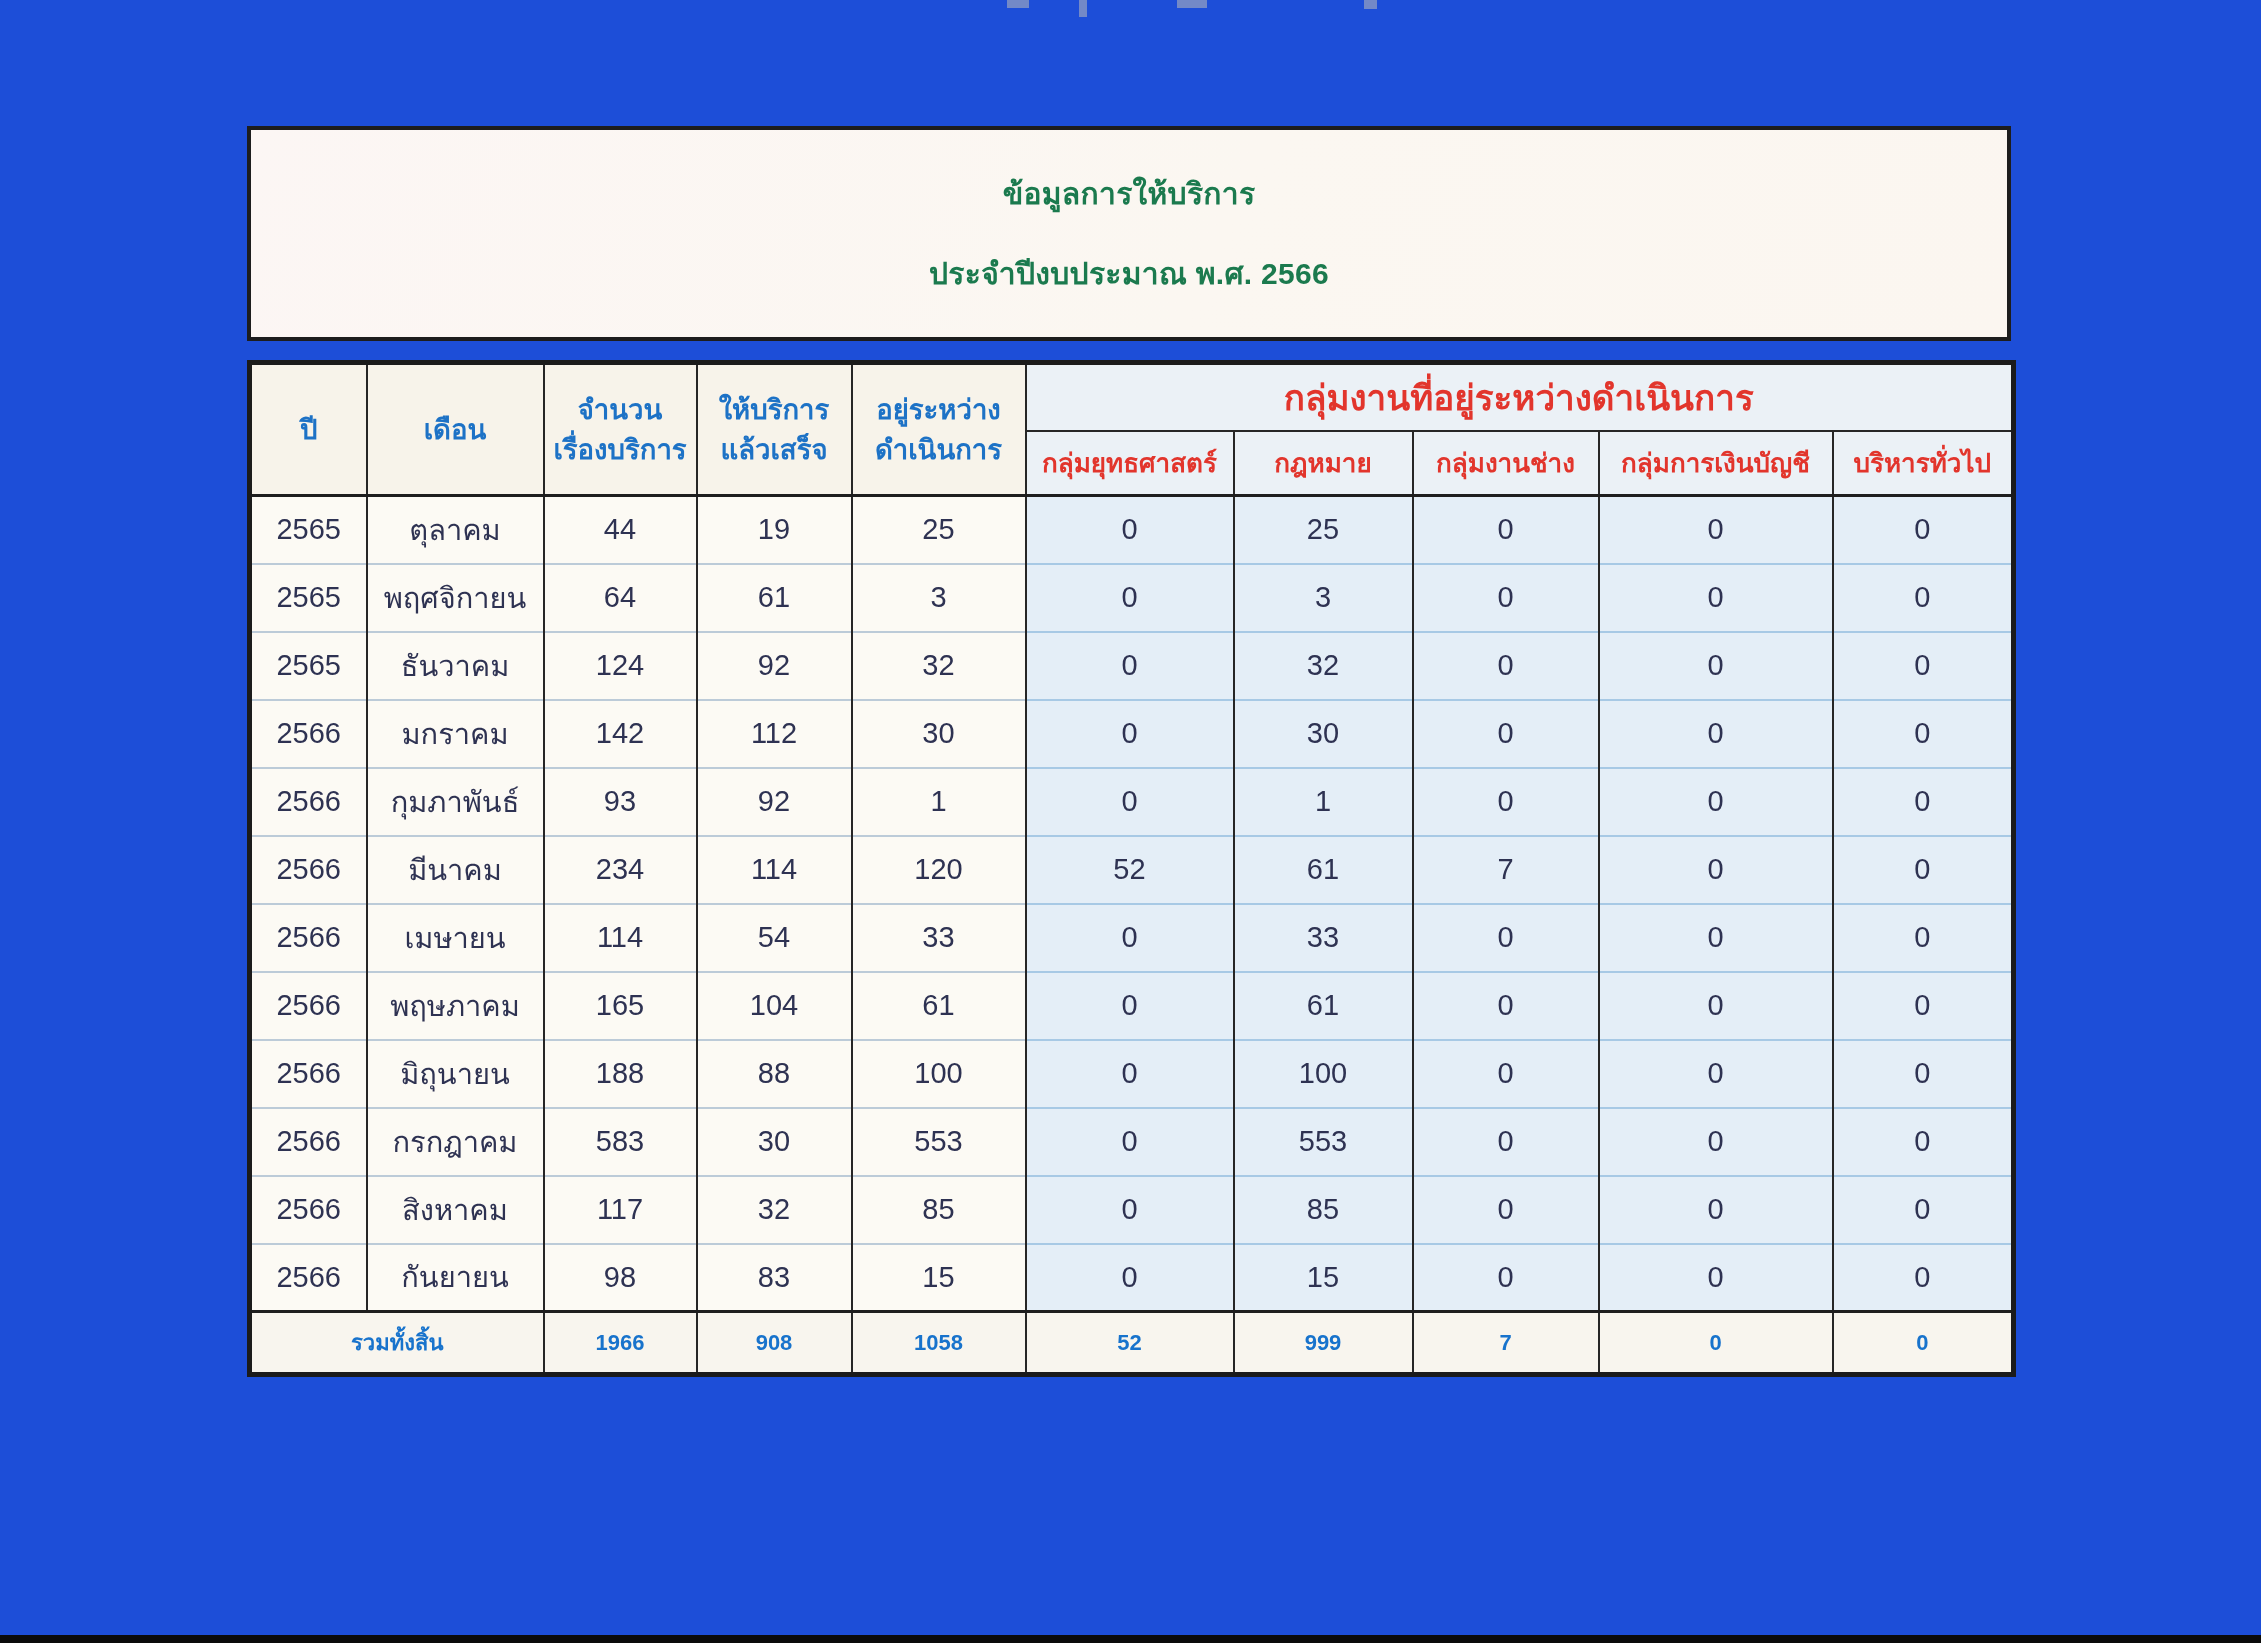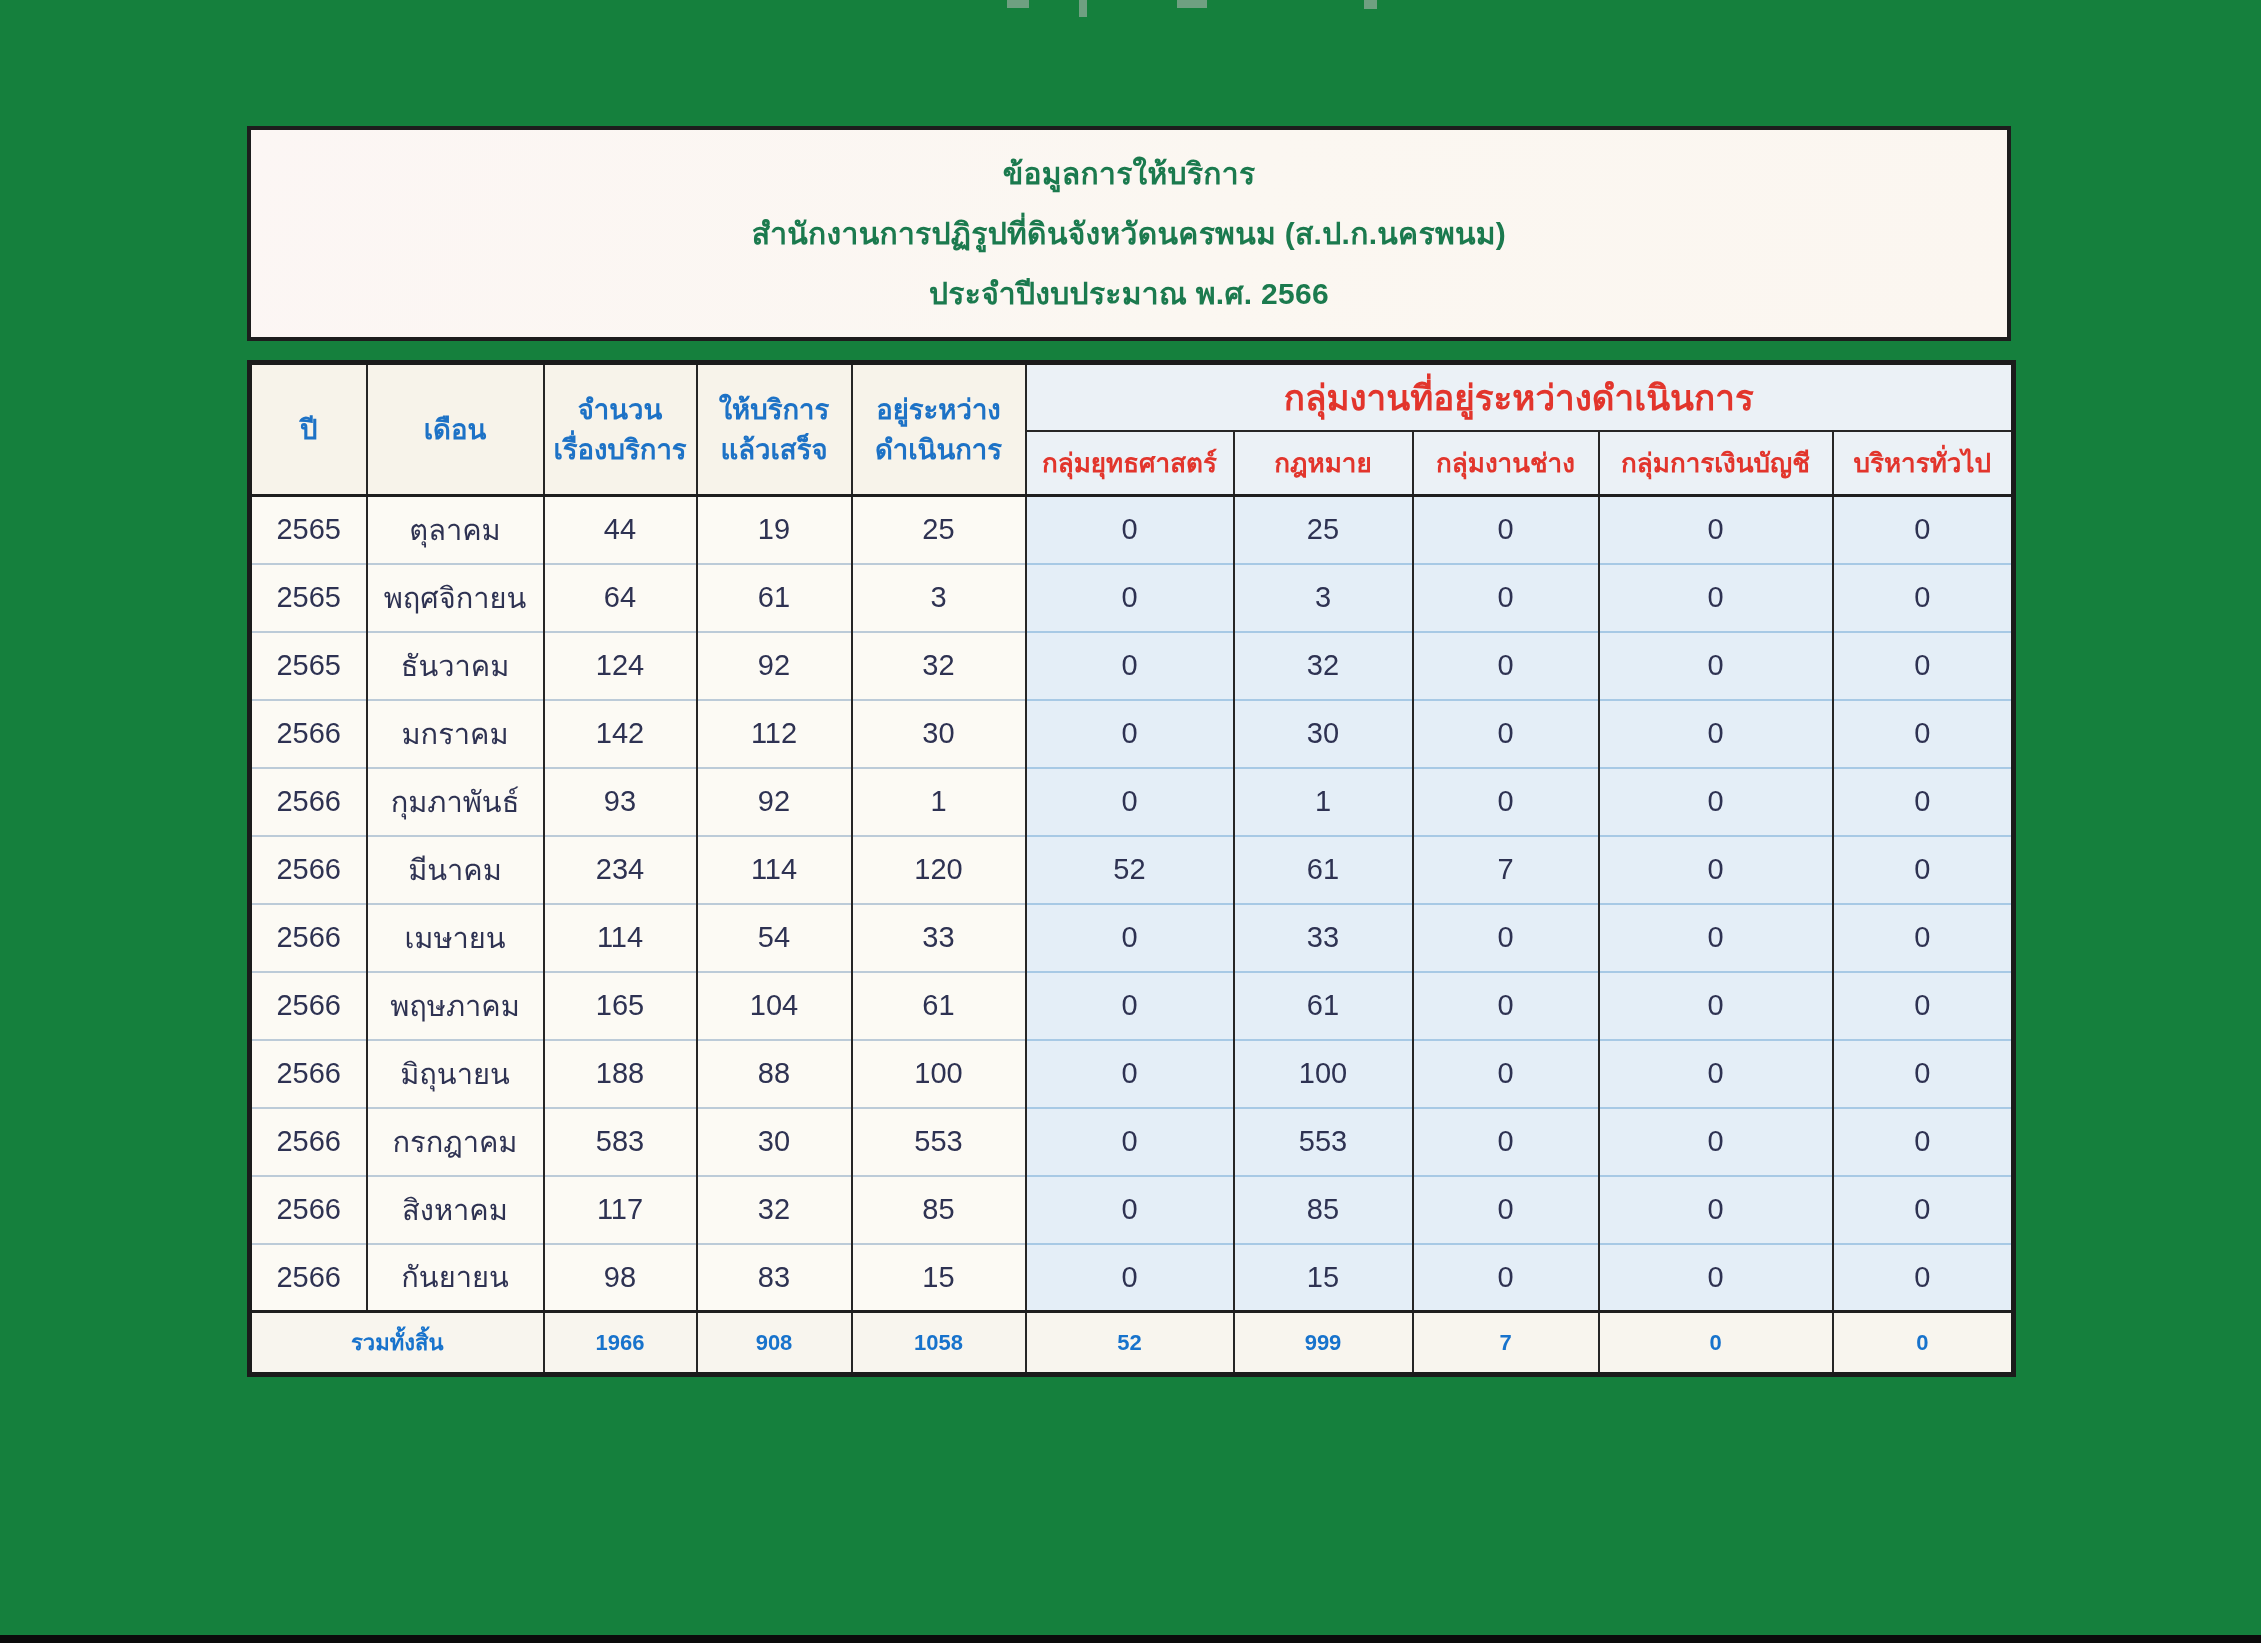--- a/index.html
+++ b/index.html
@@ -2,21 +2,21 @@
 <html style="font-size:10.5px"><head>
 <meta charset="utf-8">
 <style>
   html,body { margin:0; padding:0; }
   body {
     width:2261px; height:1643px;
     background:#ffffff;
     font-family:"Liberation Sans", sans-serif;
     position:relative; overflow:hidden;
   }
-  .page { position:absolute; inset:0; background:#15803d; }
+  .page { position:absolute; inset:0; background:#1d4ed8; }
 
   
   .scan-mark { position:absolute; top:0; background:#b9b9b9; opacity:.55; }
   .m1 { left:1007px; width:22px; height:7.8px; }
   .m2 { left:1079px; width:7.8px; height:17px; }
   .m3 { left:1177px; width:30px; height:7.8px; }
   .m4 { left:1364px; width:13px; height:9.2px; }
 
   
   .bottom-bar { position:absolute; left:0; top:1635px; width:2261px; height:8.5px; background:#0b0b0b; }
@@ -82,21 +82,20 @@
 
 <div class="page">
 
   <div class="scan-mark m1"></div>
   <div class="scan-mark m2"></div>
   <div class="scan-mark m3"></div>
   <div class="scan-mark m4"></div>
 
   <div class="header-box">
     <div class="t">ข้อมูลการให้บริการ</div>
-    <div class="t">สำนักงานการปฏิรูปที่ดินจังหวัดนครพนม (ส.ป.ก.นครพนม)</div>
     <div class="t">ประจำปีงบประมาณ พ.ศ. 2566</div>
   </div>
 
   <div class="table-wrap">
     <table class="svc">
       <colgroup>
         <col style="width:117px">
           <col style="width:177px">
           <col style="width:153px">
         <col style="width:155px">

